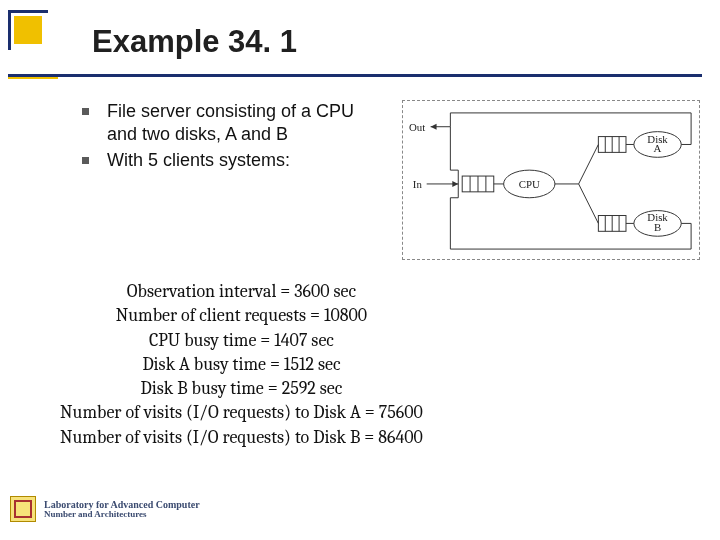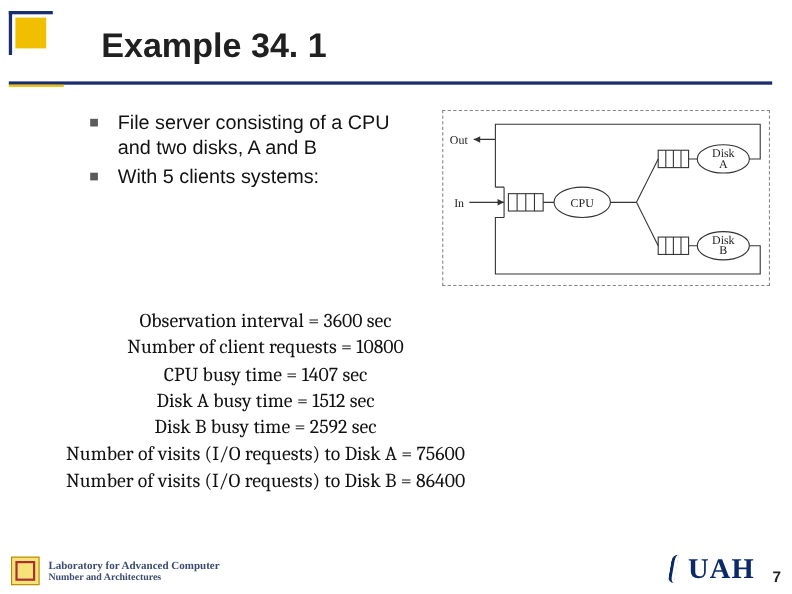--- a/index.html
+++ b/index.html
@@ -114,21 +114,21 @@
   }
   .obs-block .row { white-space: nowrap; text-align: center; }
 
   .footer {
     position: absolute;
     bottom: 8px;
     left: 10px;
     right: 10px;
     height: 36px;
     display: flex;
-    align-items: flex-end;
+    align-items: flex-start;
     justify-content: space-between;
   }
   .lab-badge {
     display: flex;
     align-items: center;
     gap: 8px;
   }
   .lab-icon {
     width: 26px; height: 26px;
     background: #f7e27a;

